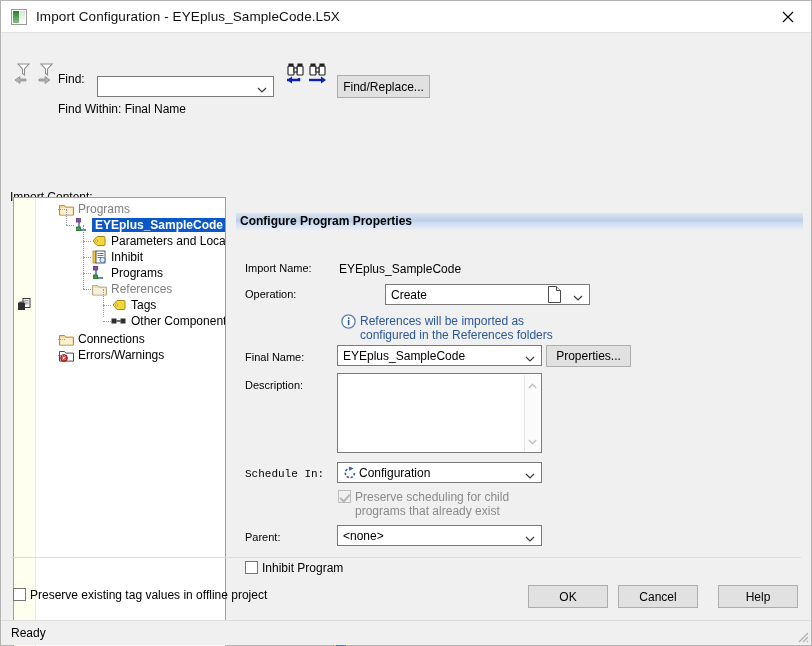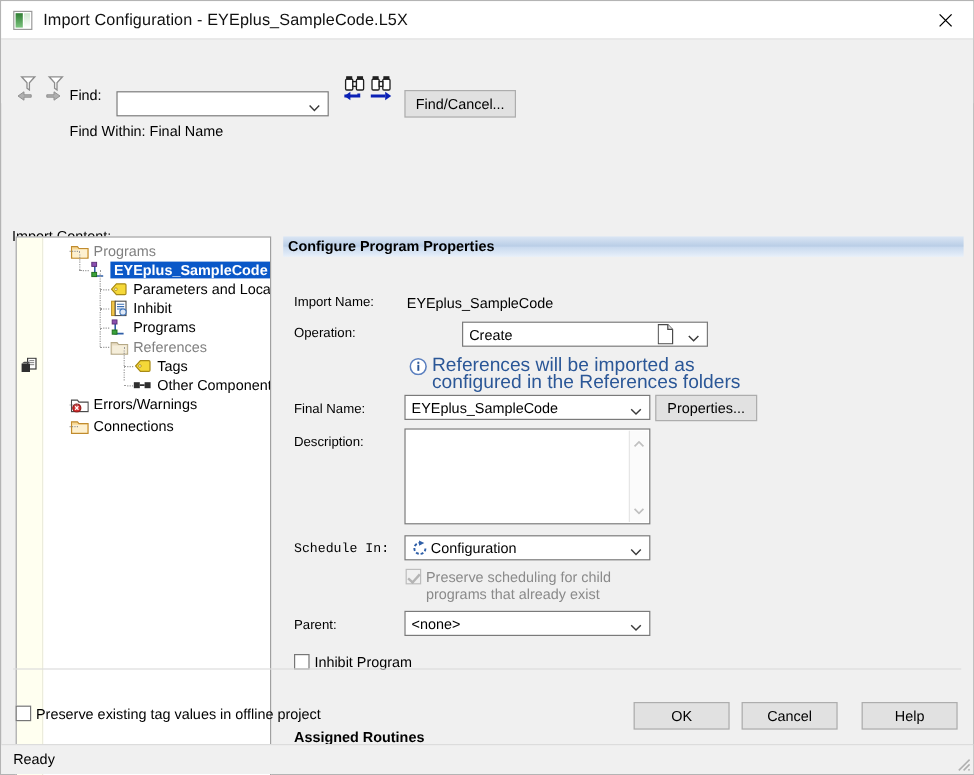--- a/index.html
+++ b/index.html
@@ -198,20 +198,21 @@
   }
   .section-header {
     height: 17px;
     background: linear-gradient(180deg,#dbe6f4 0%, #b9cde6 48%, #c8d9ee 52%, #e8f0fa 100%);
     font-weight: bold;
     font-size: 12px;
     line-height: 17px;
     padding-left: 4px;
     color: #000;
     width: 567px;
+    margin-top: 16px;
   }
   .form { position: relative; margin-top: 10px; }
   .lbl {
     position: absolute;
     font-size: 11px;
     color: #000;
     white-space: nowrap;
   }
   .val {
     position: absolute;
@@ -248,21 +249,21 @@
     flex-direction: column;
     justify-content: space-between;
     align-items: center;
     padding: 3px 0;
   }
   .info-row {
     position: absolute;
     display: flex;
     align-items: flex-start;
     color: #2b5797;
-    font-size: 16px;
+    font-size: 12px;
     line-height: 14px;
   }
   .info-icon {
     width: 15px; height: 15px;
     flex: 0 0 auto;
     margin-right: 4px;
     margin-top: 0px;
   }
   .chk {
     position: absolute;
@@ -395,21 +396,21 @@
           <rect x="4" y="6" width="6" height="9" rx="1"></rect>
           <rect x="13" y="6" width="6" height="9" rx="1"></rect>
           <rect x="10" y="8" width="3" height="4"></rect>
           <path d="M5 4 h4 v2 h-4 z M14 4 h4 v2 h-4 z" fill="#202020"></path>
         </g>
         <path d="M3 20 h12" stroke="#0b21b6" stroke-width="2.4" fill="none"></path>
         <path d="M20 20 l-5 -3.5 v7 z" fill="#0b21b6"></path>
       </svg>
     </div>
 
-    <button class="btn btn-findreplace">Find/Cancel...</button>
+    <button class="btn btn-findreplace">Find/Replace...</button>
 
     <div class="find-within">Find Within: Final Name</div>
   </div>
 
   <div class="body">
 
     <div class="import-content-label">Import Content:</div>
 
     <div class="tree-panel">
       <div class="tree-gutter"></div>
@@ -525,43 +526,43 @@
           <span class="ticon">
             <svg width="16" height="10" viewBox="0 0 16 10">
               <rect x="0.5" y="2.5" width="5" height="5" fill="#2f2f2f"></rect>
               <rect x="9.5" y="2.5" width="5" height="5" fill="#2f2f2f"></rect>
               <path d="M5.5 5 h4" stroke="#2f2f2f" stroke-width="1.4"></path>
             </svg>
           </span>
           <span class="tlabel">Other Components</span>
         </div>
 
+        <div class="tree-row" style="margin-top:2px;">
+          <span class="spacer" style="width:22px"></span>
+          <span class="dots-h" style="left:22px; top:8px; width:7px;"></span>
+          <span class="ticon">
+            <svg width="15" height="13" viewBox="0 0 15 13">
+              <path d="M0.5 2.5 h5 l1.3 1.6 h7.7 v8 h-14 z" fill="#f7d896" stroke="#c08b2e" stroke-width="1"></path>
+              <path d="M1.5 5 h12 v6.5 h-12 z" fill="#fdf0d0"></path>
+            </svg>
+          </span>
+          <span class="tlabel">Connections</span>
+        </div>
+
         <div class="tree-row">
           <span class="spacer" style="width:22px"></span>
           <span class="dots-h" style="left:22px; top:8px; width:7px;"></span>
           <span class="ticon">
             <svg width="15" height="13" viewBox="0 0 15 13">
               <path d="M0.5 2.5 h5 l1.3 1.6 h7.7 v8 h-14 z" fill="#ffffff" stroke="#4a4a4a" stroke-width="1"></path>
               <circle cx="5" cy="9" r="3.4" fill="#d32f2f" stroke="#8c1616" stroke-width="0.9"></circle>
               <path d="M3.6 7.6 L6.4 10.4 M6.4 7.6 L3.6 10.4" stroke="#fff" stroke-width="1.1"></path>
             </svg>
           </span>
           <span class="tlabel">Errors/Warnings</span>
-        </div>
-
-        <div class="tree-row" style="margin-top:2px;">
-          <span class="spacer" style="width:22px"></span>
-          <span class="dots-h" style="left:22px; top:8px; width:7px;"></span>
-          <span class="ticon">
-            <svg width="15" height="13" viewBox="0 0 15 13">
-              <path d="M0.5 2.5 h5 l1.3 1.6 h7.7 v8 h-14 z" fill="#f7d896" stroke="#c08b2e" stroke-width="1"></path>
-              <path d="M1.5 5 h12 v6.5 h-12 z" fill="#fdf0d0"></path>
-            </svg>
-          </span>
-          <span class="tlabel">Connections</span>
         </div>
 
       </div>
     </div>
 
     <div class="right-pane">
 
       <div class="section-header">Configure Program Properties</div>
 
       <div class="form">

